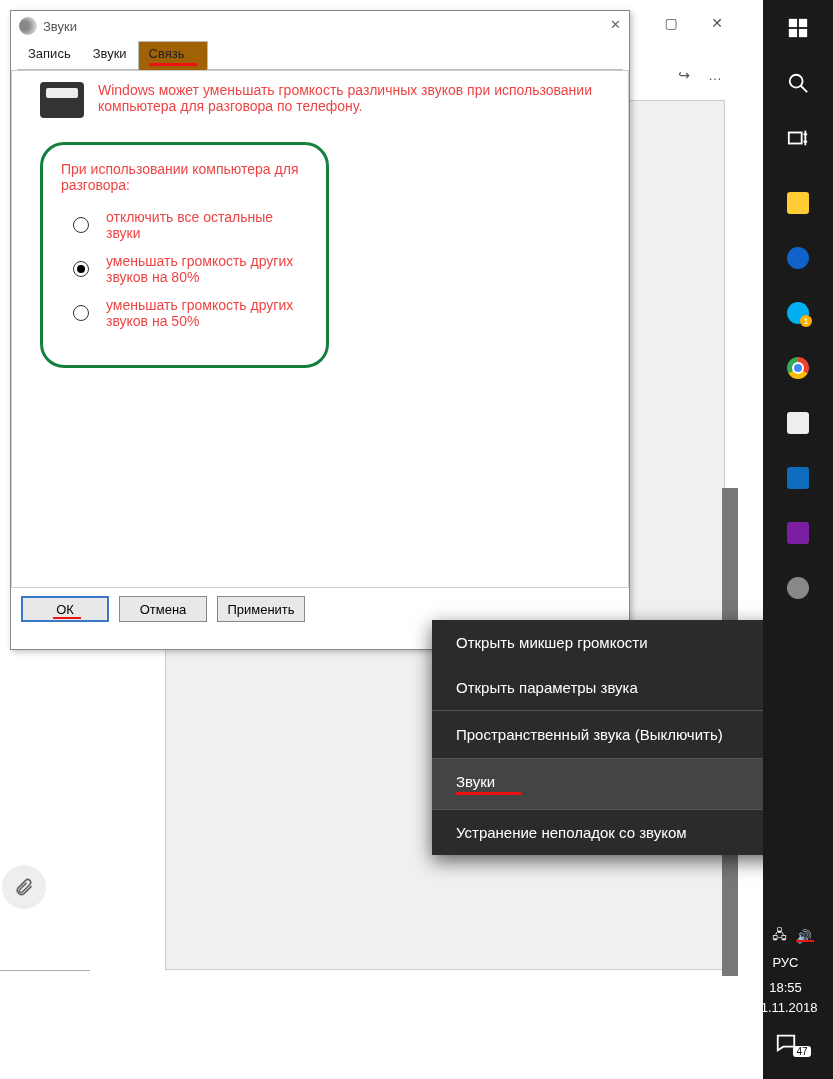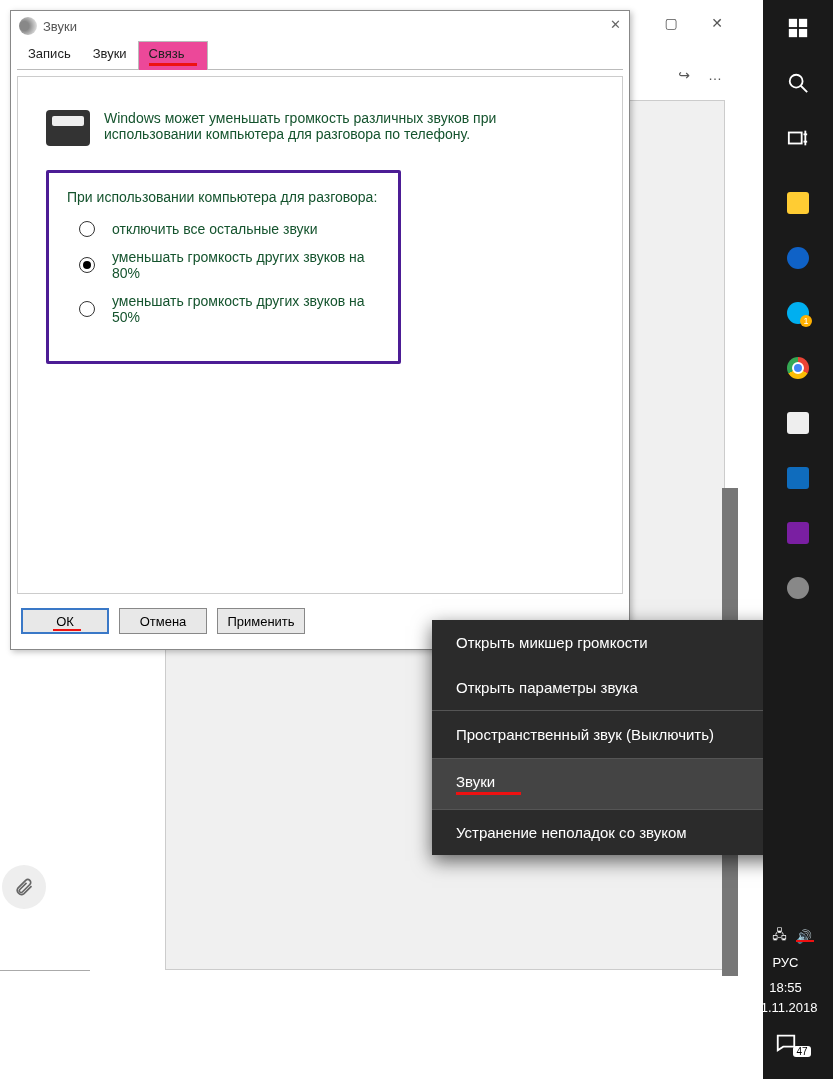--- a/index.html
+++ b/index.html
@@ -15,29 +15,29 @@
   .attach-btn{position:absolute;left:2px;top:865px;width:44px;height:44px;border-radius:50%;background:#eee;display:flex;align-items:center;justify-content:center;color:#666}
   .underline-block{position:absolute;left:0;top:970px;width:90px;border-top:1px solid #aaa}
 
   
   .dlg{position:absolute;left:10px;top:10px;width:620px;height:640px;background:#fff;border:1px solid #888;box-shadow:2px 2px 6px rgba(0,0,0,.25)}
   .dlg-title{height:30px;display:flex;align-items:center;padding:0 8px;font-size:13px;color:#555;position:relative}
   .dlg-title .close{position:absolute;right:8px;top:6px;color:#666}
   .spk-ico{width:18px;height:18px;margin-right:6px;display:inline-block;background:radial-gradient(circle at 30% 50%,#888 30%,#bbb 60%,#fff 100%);border-radius:50%}
   .tabs{display:flex;border-bottom:1px solid #bbb;margin:0 6px}
   .tab{padding:4px 10px;font-size:13px;color:#222;border:1px solid transparent;border-bottom:none;margin-bottom:-1px;cursor:pointer}
-  .tab.active{border-color:#bbb;background:#ec4899;position:relative}
+  .tab.active{border-color:#bbb;background:#a16207;position:relative}
   .red-und{display:block;height:3px;background:#e11;width:48px;margin:2px auto 0}
 
-  .panel{border:1px solid #ccc;margin:6px;height:518px;padding:33px 28px;font-size:14px;color:#14532d;position:relative}
+  .panel{border:1px solid #ccc;height:518px;padding:11px 28px;font-size:14px;color:#ef4444;position:relative}
   .info-row{display:flex;gap:14px;align-items:flex-start;margin-bottom:24px}
   .phone-ico{width:44px;height:36px;flex:none;background:#333;border-radius:4px;position:relative}
   .phone-ico::before{content:"";position:absolute;left:6px;right:6px;top:6px;height:10px;background:#eee;border-radius:2px}
 
-  .group{border:3px solid #4c1d95;border-radius:2px;padding:16px 18px 24px;width:355px}
+  .group{border:3px solid #15803d;border-radius:24px;padding:16px 18px 24px;width:289px}
   .group-label{margin-bottom:16px}
   .radio-row{display:flex;align-items:center;gap:17px;margin:12px 0 12px 12px;cursor:pointer}
   .radio{width:16px;height:16px;border:1.5px solid #333;border-radius:50%;display:flex;align-items:center;justify-content:center;flex:none}
   .radio.selected::after{content:"";width:8px;height:8px;background:#000;border-radius:50%}
 
   .dlg-buttons{display:flex;gap:10px;padding:8px 10px}
   .btn{width:88px;height:26px;border:1px solid #888;background:#e8e8e8;font-size:13px;display:flex;align-items:center;justify-content:center;cursor:pointer;position:relative}
   .btn.ok{border-color:#3a78c7;border-width:2px}
   .btn.ok .red-mark{position:absolute;bottom:1px;left:30px;width:28px;height:2px;background:#e11}
 
@@ -141,21 +141,21 @@
 
 <div class="ctx">
   <div class="ctx-item">
     <span class="lbl">Открыть микшер громкости</span>
   </div>
   <div class="ctx-item">
     <span class="lbl">Открыть параметры звука</span>
   </div>
   <div class="ctx-sep"></div>
   <div class="ctx-item">
-    <span class="lbl">Пространственный звук (Выключить)</span>
+    <span class="lbl">Пространственный звука (Выключить)</span>
     <span class="chev">〉</span>
   </div>
   <div class="ctx-sep"></div>
   <div class="ctx-item hl">
     <span class="lbl">
       <span>Звуки</span>
       <span class="red-mark2"></span>
     </span>
   </div>
   <div class="ctx-sep"></div>

